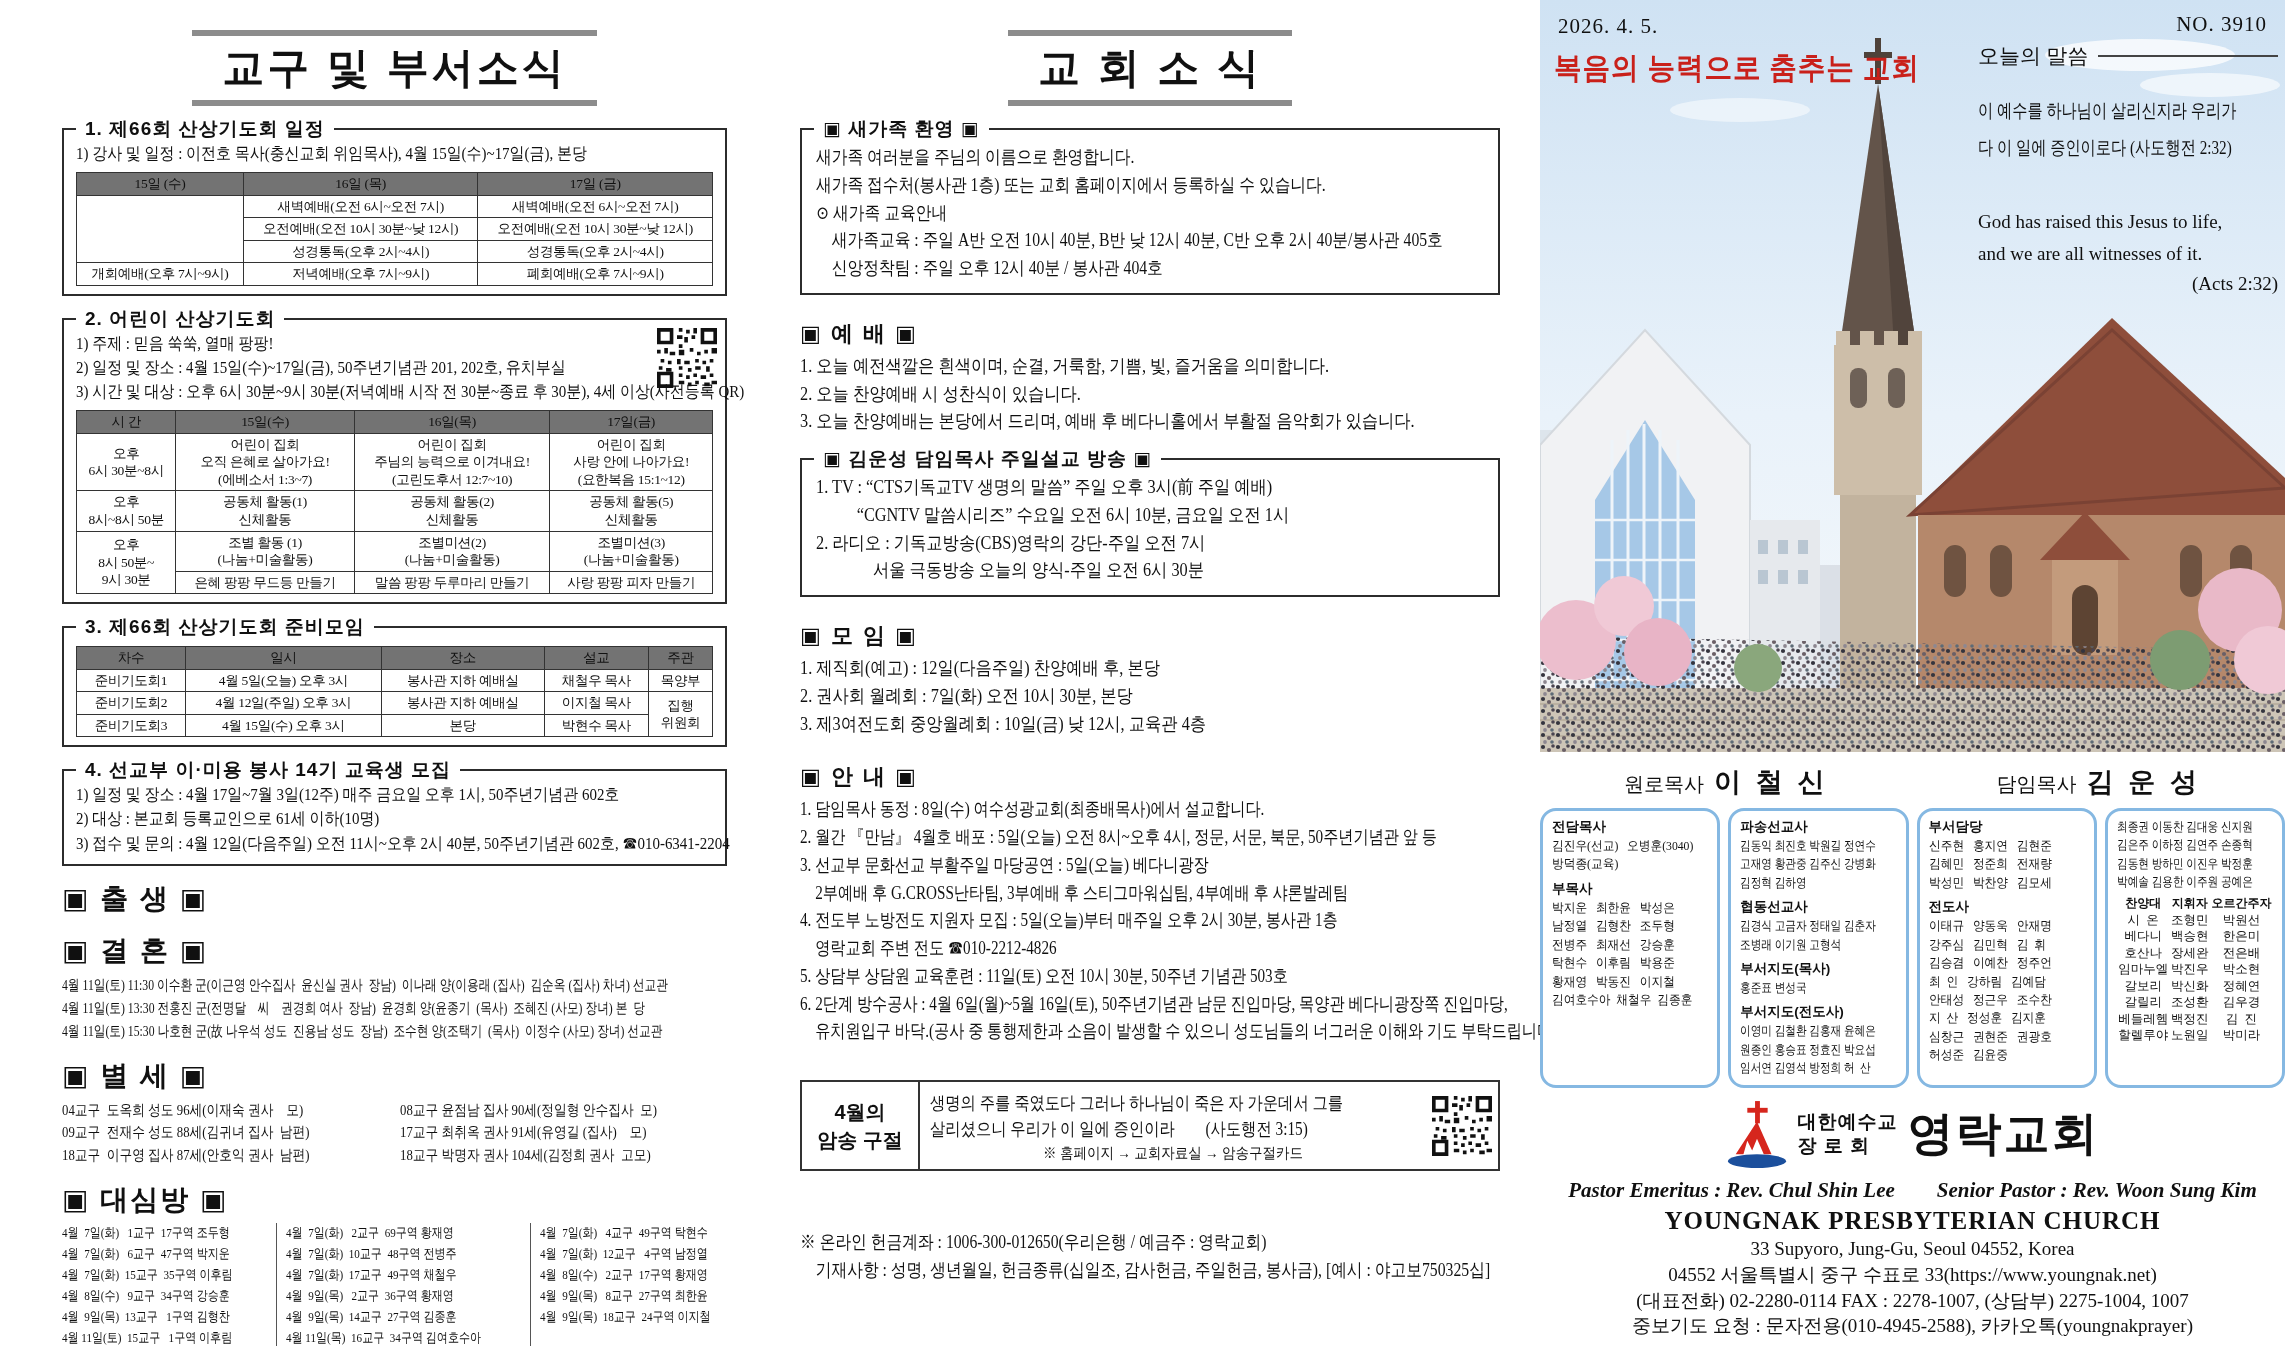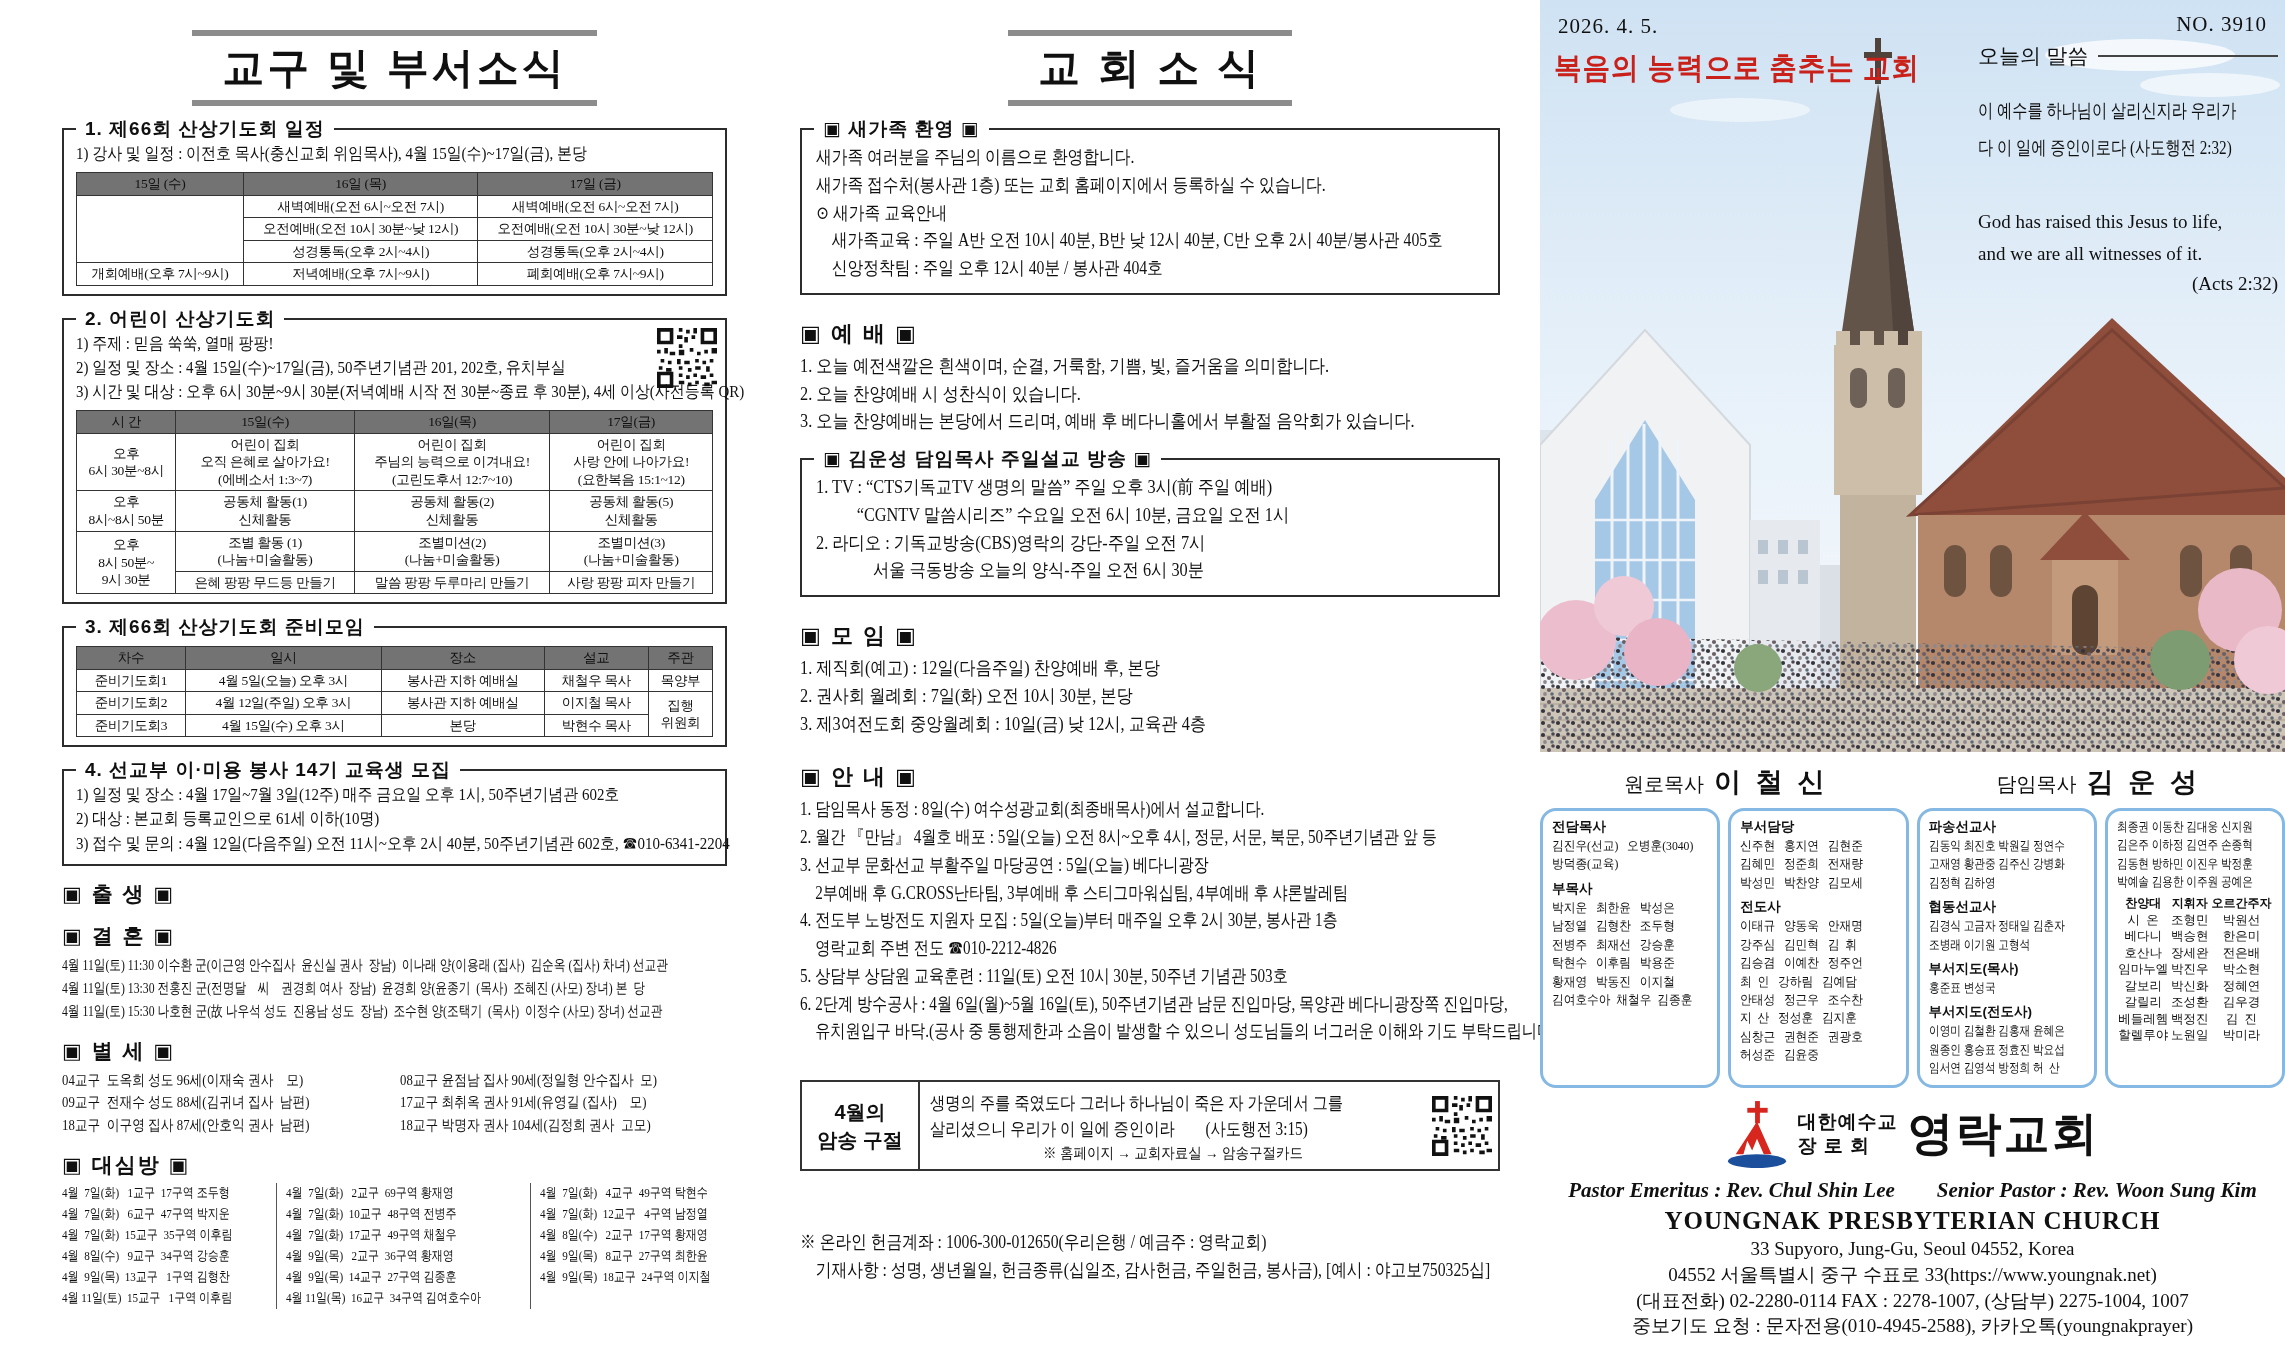--- a/index.html
+++ b/index.html
@@ -17,21 +17,21 @@
     border-top:6px solid #8c8c8c;border-bottom:6px solid #8c8c8c;}
 
   
   .fbox{position:relative;border:2px solid #2c2c2c;margin-top:22px;padding:12px 12px 8px;}
   .fbox-title{position:absolute;top:-14px;left:12px;background:#fff;padding:0 9px;
     font-family:"Liberation Sans","DejaVu Sans",sans-serif;font-weight:bold;font-size:19px;letter-spacing:1px;}
   #col-left .fbox:first-of-type{margin-top:20px;}
 
   
   .ln,.gen-line{font-size:17px;line-height:1.42;white-space:pre;}
-  .hsec{font-family:"Liberation Sans","DejaVu Sans",sans-serif;font-weight:bold;font-size:21px;
+  .hsec{font-family:"Liberation Sans","DejaVu Sans",sans-serif;font-weight:bold;font-size:28px;
     letter-spacing:2px;margin:14px 0 4px;}
   .f15 .gen-line{font-size:15px;line-height:1.53;}
   .f135 .gen-line{font-size:13.5px;line-height:1.55;}
 
   
   .sx90 .gen-line,.ln.sx90{transform:scaleX(.90);transform-origin:0 50%;}
   .sx88 .gen-line,.ln.sx88{transform:scaleX(.88);transform-origin:0 50%;}
   .sx85 .gen-line,.ln.sx85{transform:scaleX(.85);transform-origin:0 50%;}
   .sx82 .gen-line,.ln.sx82{transform:scaleX(.82);transform-origin:0 50%;}
   .sx78 .gen-line,.ln.sx78{transform:scaleX(.78);transform-origin:0 50%;}
@@ -502,69 +502,69 @@
               <div class="gen-line">남정열   김형찬   조두형</div>
               <div class="gen-line">전병주   최재선   강승훈</div>
               <div class="gen-line">탁현수   이후림   박용준</div>
               <div class="gen-line">황재영   박동진   이지철</div>
               <div class="gen-line">김여호수아  채철우  김종훈</div>
             </div>
         </div>
       </div>
       <div class="sbox">
         <div class="sgroup">
+          <div class="sghead">파송선교사</div>
+          <div class="sx82">
+              <div class="gen-line">김동익 최진호 박원길 정연수</div>
+              <div class="gen-line">고재영 황관중 김주신 강병화</div>
+              <div class="gen-line">김정혁 김하영</div>
+            </div>
+        </div>
+        <div class="sgroup">
+          <div class="sghead">협동선교사</div>
+          <div class="sx82">
+              <div class="gen-line">김경식 고금자 정태일 김춘자</div>
+              <div class="gen-line">조병래 이기원 고형석</div>
+            </div>
+        </div>
+        <div class="sgroup">
+          <div class="sghead">부서지도(목사)</div>
+          <div class="sx82">
+              <div class="gen-line">홍준표 변성국</div>
+            </div>
+        </div>
+        <div class="sgroup">
+          <div class="sghead">부서지도(전도사)</div>
+          <div class="sx82">
+              <div class="gen-line">이영미 김철환 김홍재 윤혜은</div>
+              <div class="gen-line">원종인 홍승표 정효진 박요섭</div>
+              <div class="gen-line">임서연 김영석 방정희 허  산</div>
+            </div>
+        </div>
+      </div>
+      <div class="sbox">
+        <div class="sgroup">
           <div class="sghead">부서담당</div>
           <div class="sx90">
               <div class="gen-line">신주현   홍지연   김현준</div>
               <div class="gen-line">김혜민   정준희   전재량</div>
               <div class="gen-line">박성민   박찬양   김모세</div>
             </div>
         </div>
         <div class="sgroup">
           <div class="sghead">전도사</div>
           <div class="sx90">
               <div class="gen-line">이태규   양동욱   안재명</div>
               <div class="gen-line">강주심   김민혁   김  휘</div>
               <div class="gen-line">김승겸   이예찬   정주언</div>
               <div class="gen-line">최  인   강하림   김예담</div>
               <div class="gen-line">안태성   정근우   조수찬</div>
               <div class="gen-line">지  산   정성훈   김지훈</div>
               <div class="gen-line">심창근   권현준   권광호</div>
               <div class="gen-line">허성준   김윤중</div>
-            </div>
-        </div>
-      </div>
-      <div class="sbox">
-        <div class="sgroup">
-          <div class="sghead">파송선교사</div>
-          <div class="sx82">
-              <div class="gen-line">김동익 최진호 박원길 정연수</div>
-              <div class="gen-line">고재영 황관중 김주신 강병화</div>
-              <div class="gen-line">김정혁 김하영</div>
-            </div>
-        </div>
-        <div class="sgroup">
-          <div class="sghead">협동선교사</div>
-          <div class="sx82">
-              <div class="gen-line">김경식 고금자 정태일 김춘자</div>
-              <div class="gen-line">조병래 이기원 고형석</div>
-            </div>
-        </div>
-        <div class="sgroup">
-          <div class="sghead">부서지도(목사)</div>
-          <div class="sx82">
-              <div class="gen-line">홍준표 변성국</div>
-            </div>
-        </div>
-        <div class="sgroup">
-          <div class="sghead">부서지도(전도사)</div>
-          <div class="sx82">
-              <div class="gen-line">이영미 김철환 김홍재 윤혜은</div>
-              <div class="gen-line">원종인 홍승표 정효진 박요섭</div>
-              <div class="gen-line">임서연 김영석 방정희 허  산</div>
             </div>
         </div>
       </div>
       <div class="sbox">
         <div class="sgroup">
 
           <div class="sx82">
               <div class="gen-line">최종권 이동찬 김대웅 신지원</div>
               <div class="gen-line">김은주 이하정 김연주 손종혁</div>
               <div class="gen-line">김동현 방하민 이진우 박정훈</div>

